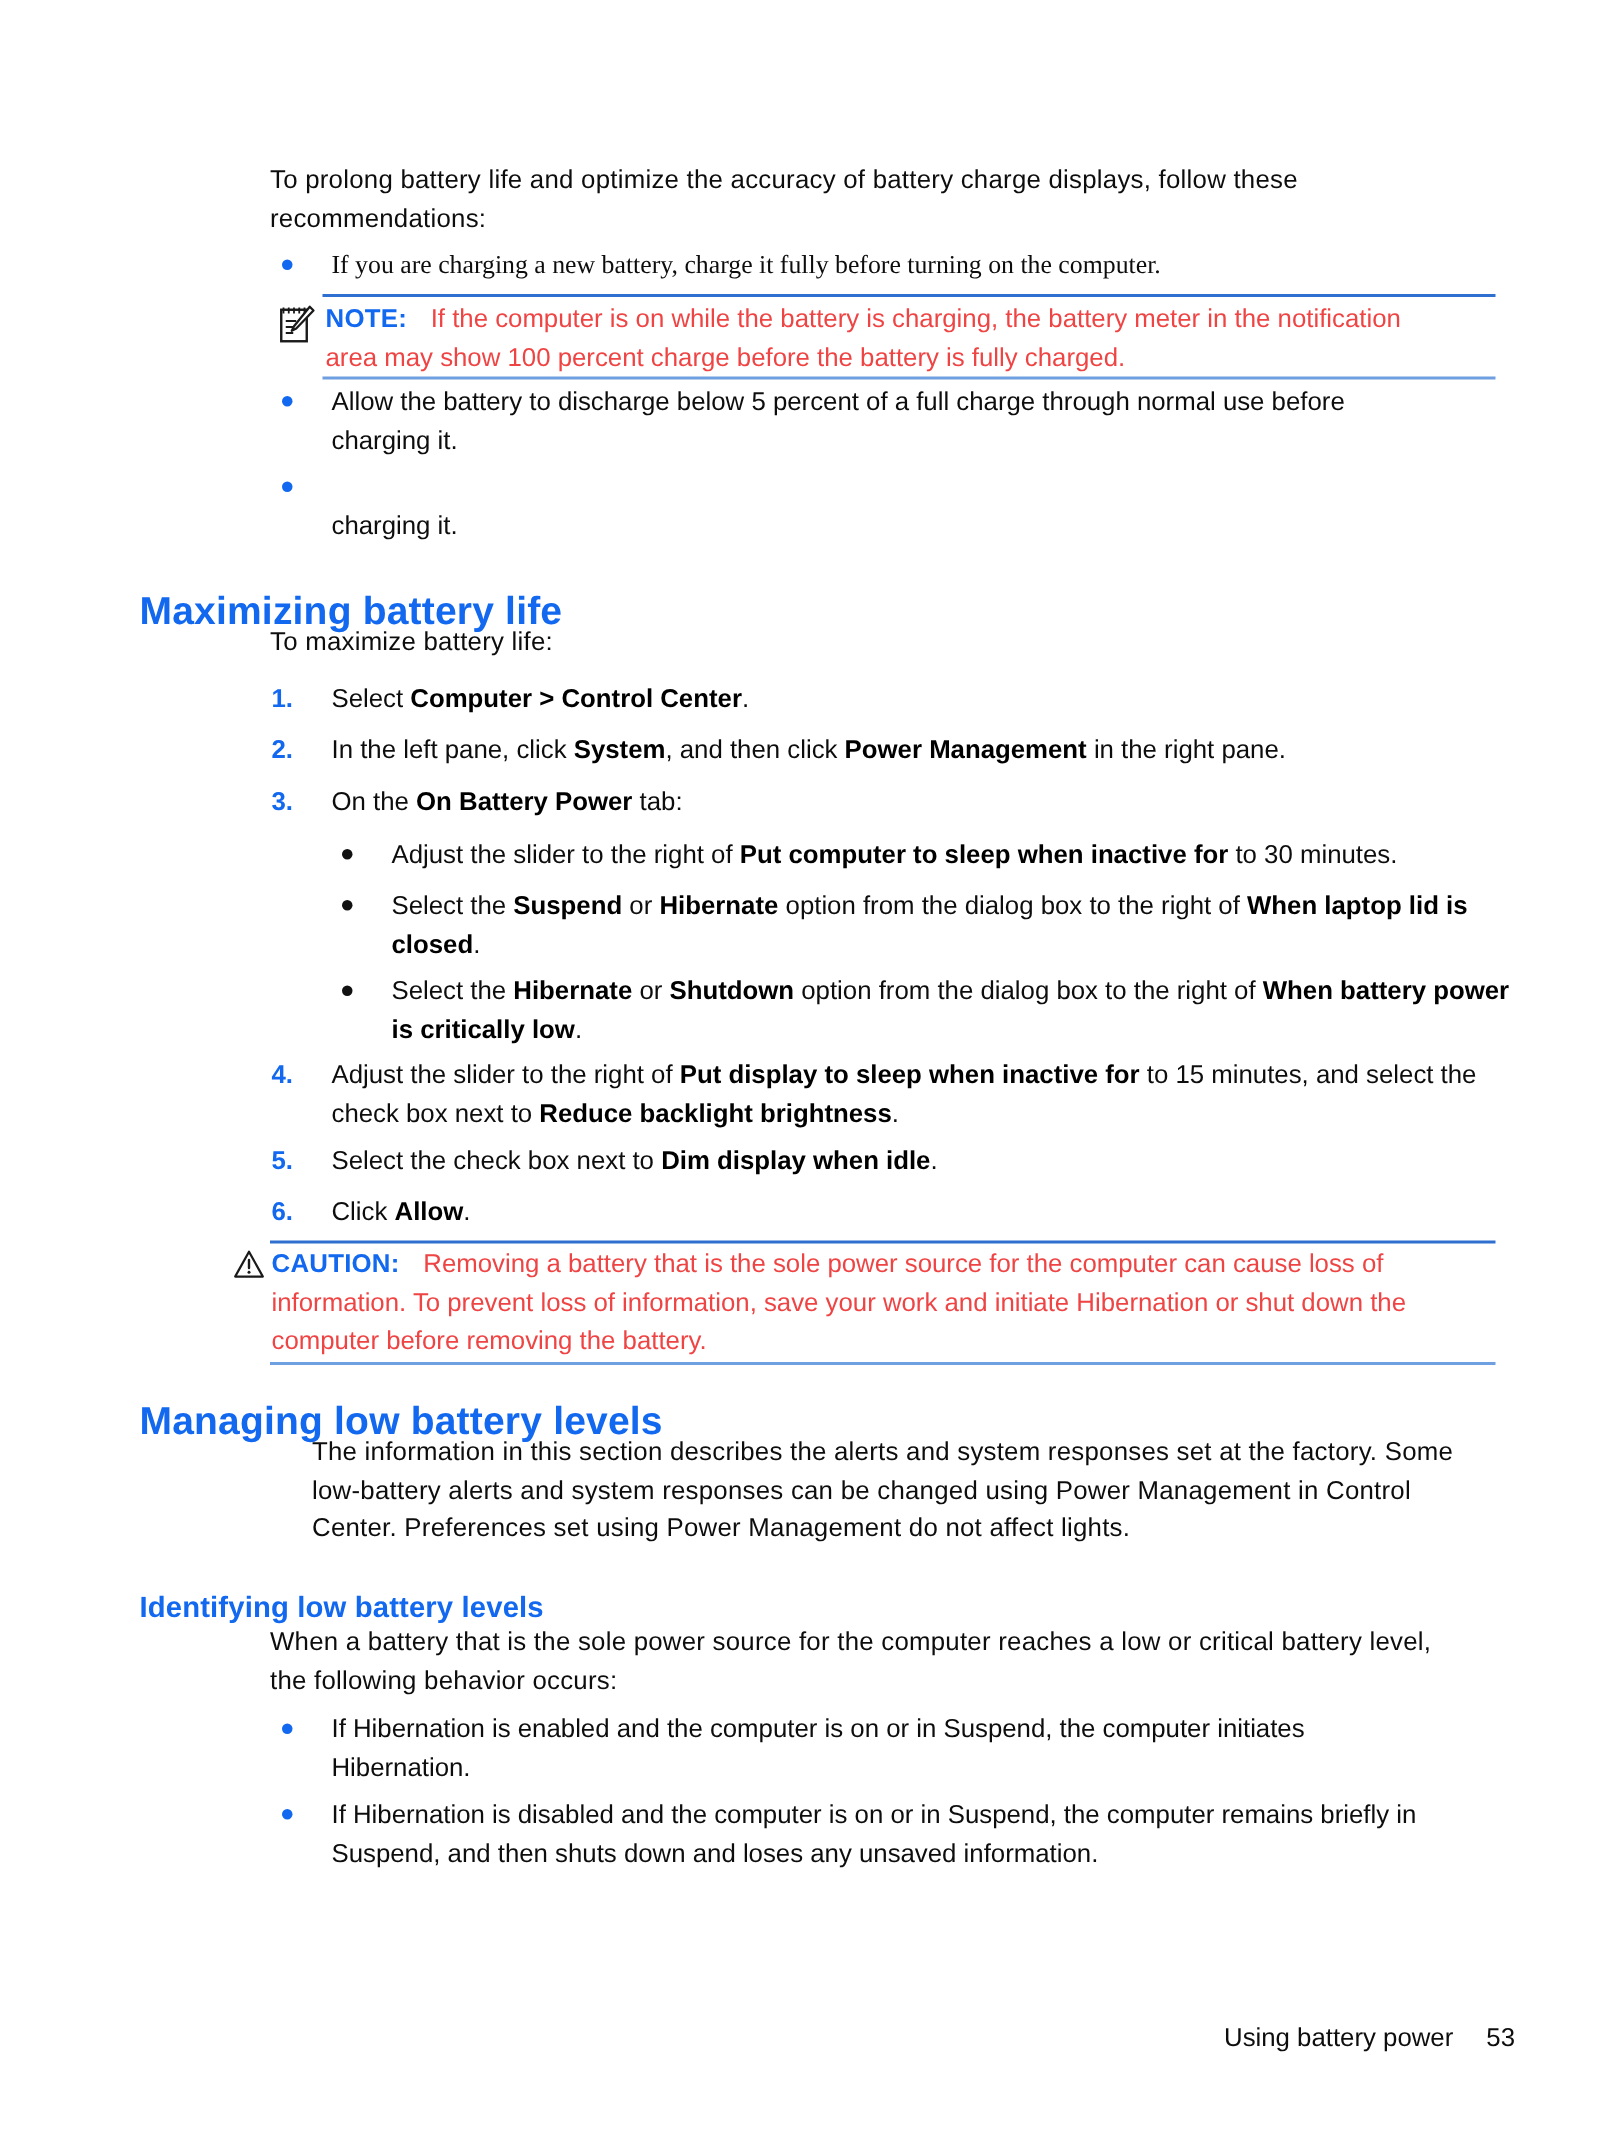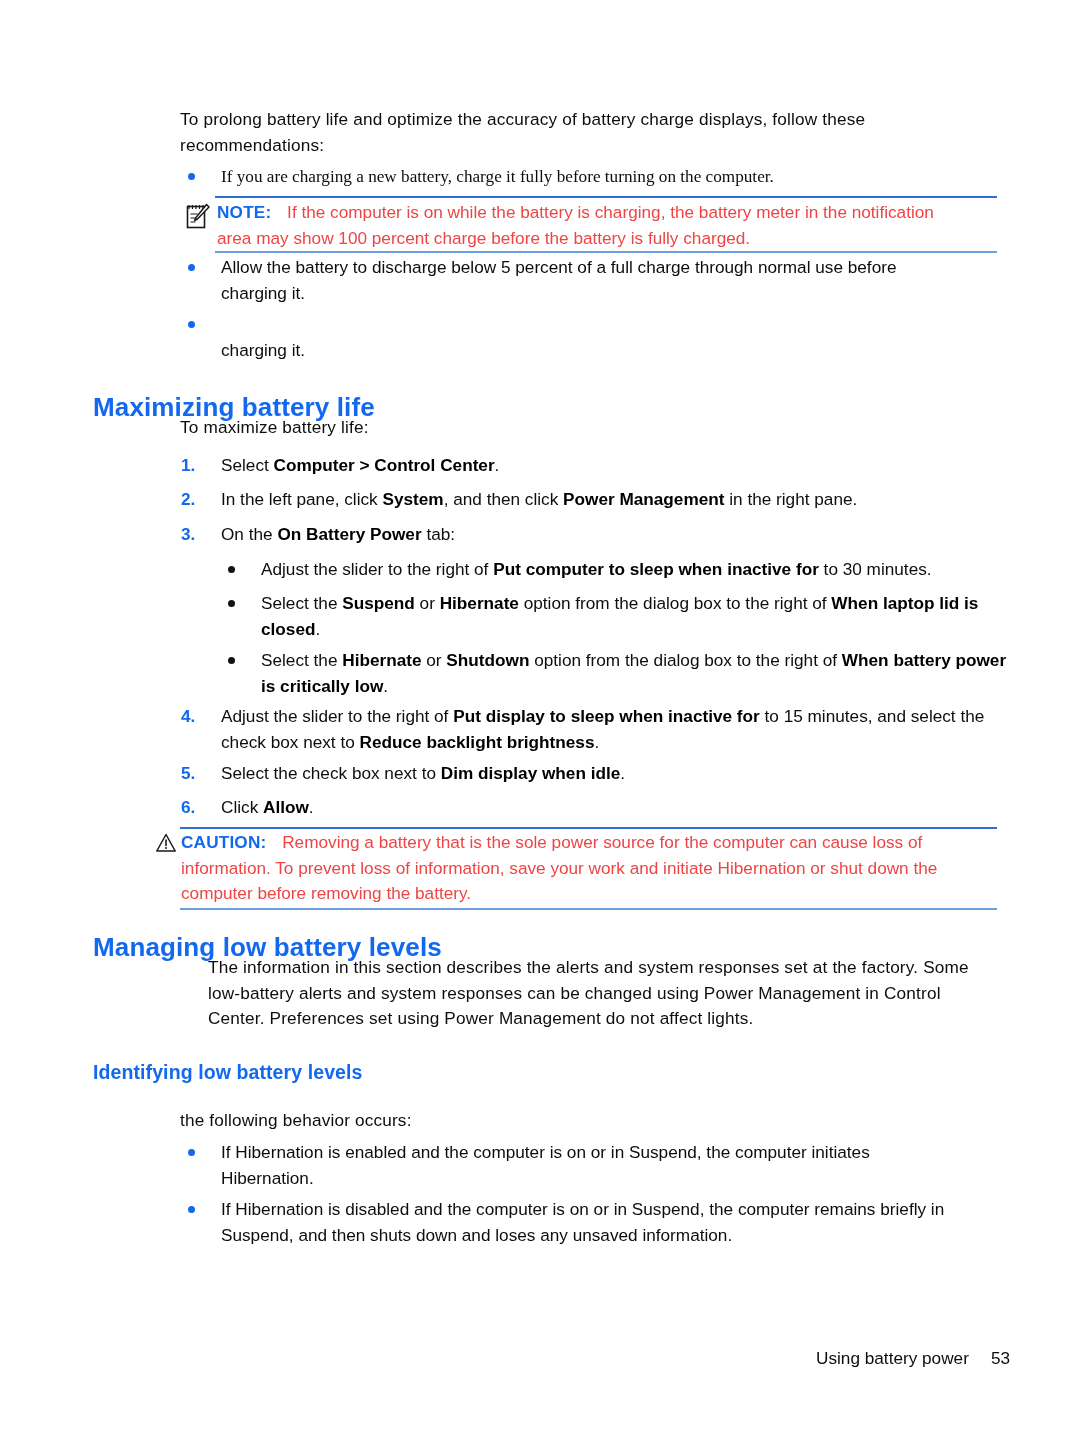--- a/index.html
+++ b/index.html
@@ -265,21 +265,21 @@
 
     <div class="para" style="left:196px; top:955px; width:840px;margin-left:12px;">
       <span>The information in this section describes the alerts and system responses set at the factory. Some</span><br>
       <span>low-battery alerts and system responses can be changed using Power Management in Control</span><br>
       <span>Center. Preferences set using Power Management do not affect lights.</span>
     </div>
 
     <h2 class="h2" style="top:1045px;">Identifying low battery levels</h2>
 
     <div class="para" style="left:180px; top:1082px; width:845px;">
-      <br>
+      <span>When a battery that is the sole power source for the computer reaches a low or critical battery level,</span><br>
       <span>the following behavior occurs:</span>
     </div>
 
     <div class="bullet-row" style="left:188px; top:1140px; width:822px;">
       <span class="bullet-dot"></span>
       <span class="bullet-text" style="margin-left:33px;">
         <span>If Hibernation is enabled and the computer is on or in Suspend, the computer initiates</span><br>
         <span>Hibernation.</span>
       </span>
     </div>

